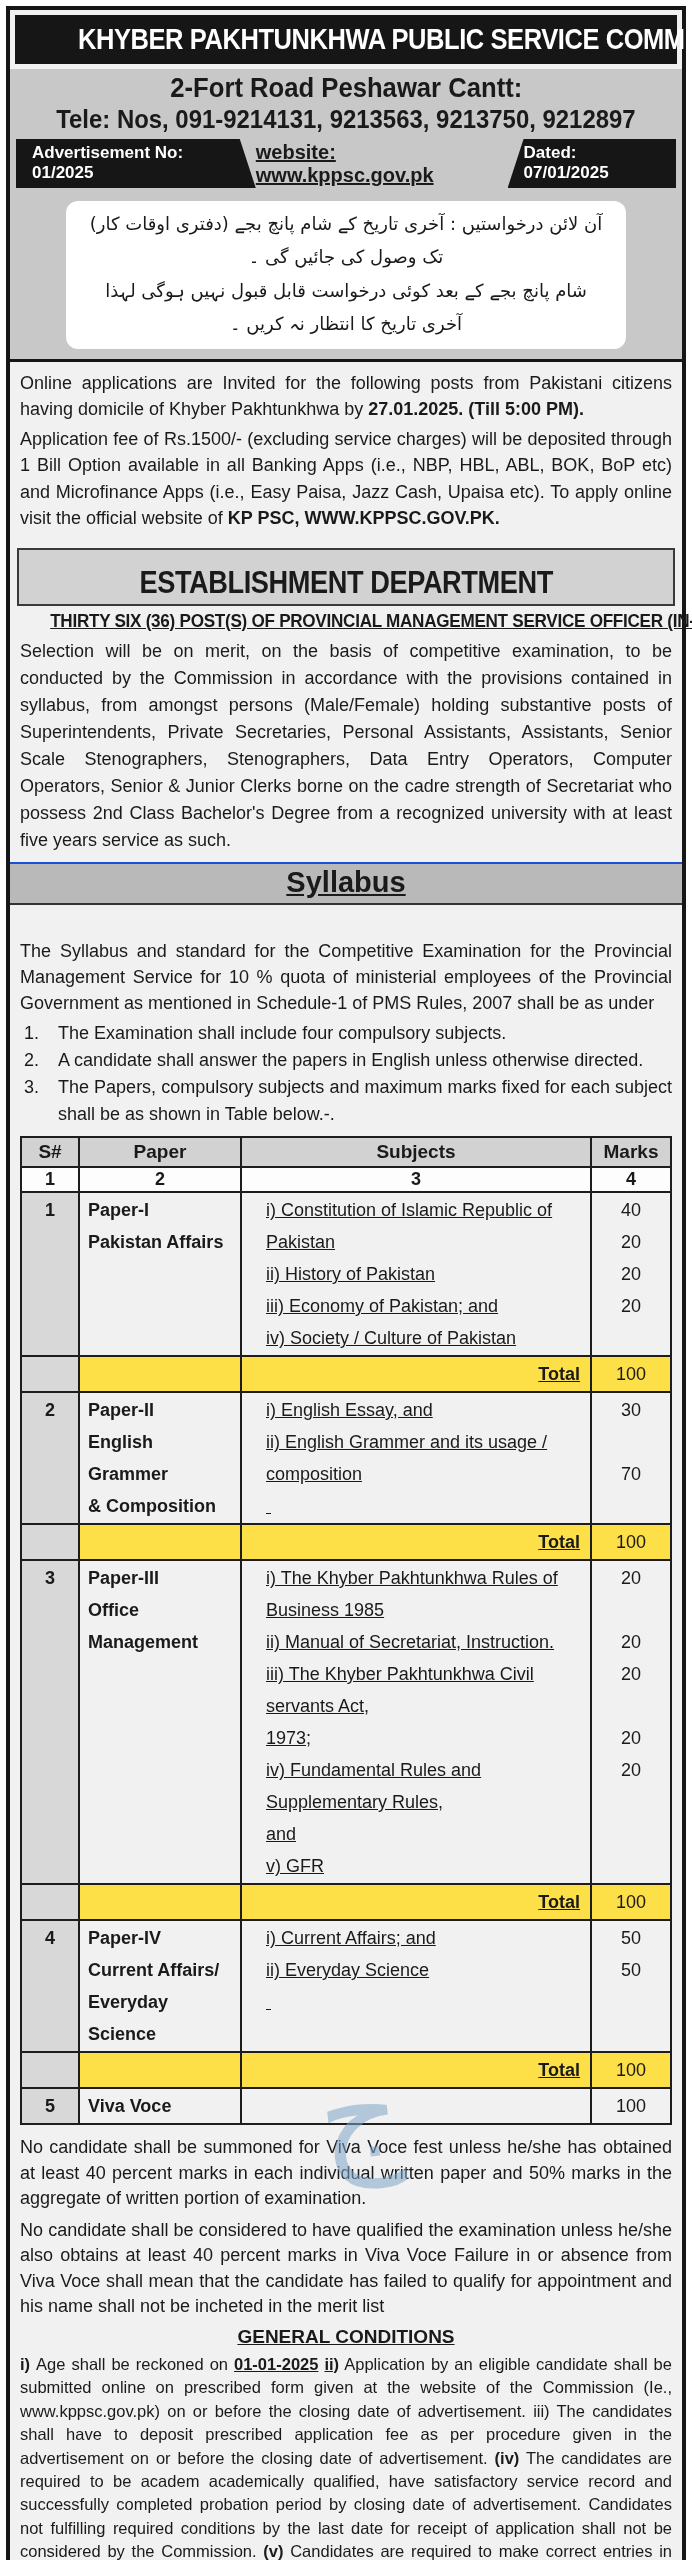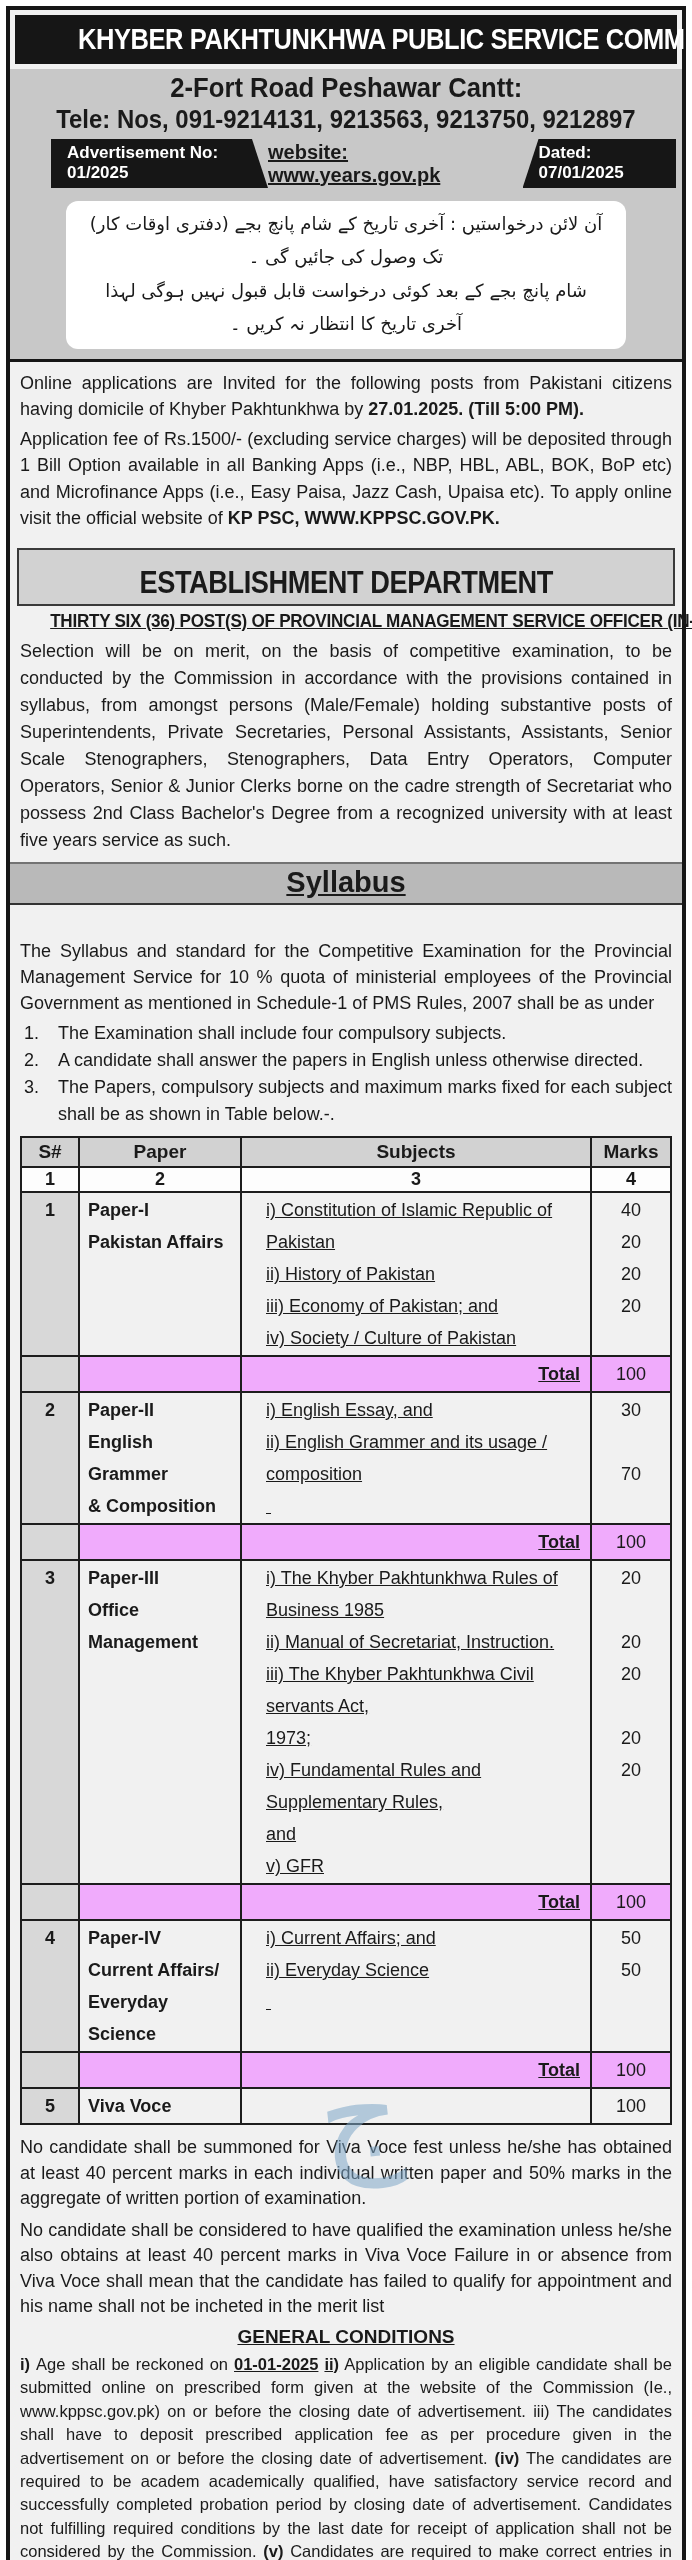--- a/index.html
+++ b/index.html
@@ -8,60 +8,60 @@
   .squeeze{display:inline-block;white-space:nowrap;transform-origin:center;}
 
   .title-band{background:var(--ink,#161616);margin:5px;padding:7px 2px 8px;text-align:center;}
   .t-title{color:#fff;font-weight:800;font-size:30px;transform:scaleX(.85);letter-spacing:-.5px;}
 
   .addr-band{background:var(--band_gray,#c8c8c8);padding:4px 0 0;}
   .addr,.tele{text-align:center;font-weight:800;}
   .t-addr{font-size:27px;transform:scaleX(.95);}
   .t-tele{font-size:26px;transform:scaleX(.92);}
   .ad-bar{display:flex;justify-content:space-between;align-items:center;padding:4px 6px 7px;}
-  .badge{background:var(--ink,#161616);color:#fff;font-weight:700;font-size:17px;padding:4px 16px 5px;margin-left:35px;}
+  .badge{background:var(--ink,#161616);color:#fff;font-weight:700;font-size:17px;padding:4px 16px 5px;}
   .badge-left{clip-path:polygon(0 0,calc(100% - 16px) 0,100% 100%,0 100%);}
   .badge-right{clip-path:polygon(16px 0,100% 0,100% 100%,0 100%);}
   .website{font-weight:800;font-size:20px;text-decoration:underline;}
 
   .urdu-section{background:var(--band_gray,#c8c8c8);padding:6px 56px 10px;border-bottom:3px solid var(--ink,#161616);}
   .urdu-box{background:#fff;border-radius:12px;padding:6px 20px 9px;text-align:center;font-size:18px;line-height:1.85;font-family:"DejaVu Sans",sans-serif;}
 
   .intro{padding:4px 10px 8px;font-size:18px;}
   .intro p{margin:4px 0;text-align:justify;line-height:1.45;}
 
   .dept-box{border:2px solid #3a3a3a;background:var(--cell_gray,#d2d2d2);margin:5px 7px 4px;text-align:center;padding:14px 0 3px;}
   .t-dept{font-weight:800;font-size:32px;transform:scaleX(.85);letter-spacing:-.5px;}
   .post-heading{text-align:center;margin:2px 0 4px;}
   .t-post{font-weight:800;font-size:19px;text-decoration:underline;transform:scaleX(.9);letter-spacing:-.3px;}
 
   .eligibility{display:flex;gap:12px;padding:2px 10px 8px;}
   .elig-label{width:118px;font-weight:800;font-size:19px;line-height:1.35;padding-top:26px;text-align:center;flex:none;}
   .elig-text{flex:1;text-align:justify;font-size:18px;line-height:1.5;}
 
-  .syllabus-band{background:#b9b9b9;border-top:2px solid #737373;border-bottom:2px solid #333;text-align:center;padding:2px 0 4px;}
+  .syllabus-band{background:#b9b9b9;border-top:2px solid #1d4ed8;border-bottom:2px solid #333;text-align:center;padding:2px 0 4px;}
   .t-syllabus{font-weight:800;font-size:29px;text-decoration:underline;}
 
   .syllabus-intro{padding:5px 10px 4px;font-size:18px;margin-top:28px;}
   .syllabus-intro p{margin:0 0 4px;text-align:justify;line-height:1.45;}
   .point{display:flex;line-height:1.5;}
   .pnum{width:34px;flex:none;padding-left:4px;}
   .ptext{flex:1;text-align:justify;}
 
   .table-wrap{position:relative;padding:4px 10px 2px;}
   table{border-collapse:collapse;width:100%;background:transparent;}
   th,td{border:2px solid #1d1d1d;vertical-align:top;font-size:18px;padding:1px 4px;}
   thead th{background:var(--cell_gray,#d2d2d2);font-weight:800;font-size:19px;text-align:center;padding:3px 2px;}
   .colnum td{font-weight:800;text-align:center;background:#fdfdfd;}
   .sno-cell{width:48px;background:#d8d8d8;text-align:center;font-weight:800;}
   .paper-cell{width:148px;font-weight:800;padding-left:8px;}
   .subj-cell{padding-left:24px;text-decoration:underline;}
   .marks-cell{width:70px;text-align:center;}
   .cl{line-height:32px;}
-  .total-row td{background:#f0abfc;}
+  .total-row td{background:#fde047;}
   .total-row .sno-cell{background:#d8d8d8;}
   .total-label{text-align:right;font-weight:800;padding-right:10px;}
   .watermark{position:absolute;left:308px;bottom:-52px;font-size:128px;line-height:1;color:var(--watermark_blue,#7fa8c9);opacity:.55;font-family:"DejaVu Sans",sans-serif;transform:rotate(-6deg);pointer-events:none;z-index:2;}
 
   .notes{padding:6px 10px 10px;font-size:18px;}
   .notes p{margin:2px 0 6px;text-align:justify;line-height:1.42;}
   .gc-heading{text-align:center;font-weight:800;font-size:19px;text-decoration:underline;margin:4px 0 5px;}
   .gc-text{font-size:16.5px;line-height:1.48;text-align:justify;margin:0;}
   .gc-text .seg-b{font-weight:800;}
   .gc-text .seg-u{text-decoration:underline;}
@@ -77,21 +77,21 @@
 
   <div class="addr-band">
     <div class="addr">
       <span class="squeeze t-addr">2-Fort Road Peshawar Cantt:</span>
     </div>
     <div class="tele">
       <span class="squeeze t-tele">Tele: Nos, 091-9214131, 9213563, 9213750, 9212897</span>
     </div>
     <div class="ad-bar">
       <span class="badge badge-left">Advertisement No: 01/2025</span>
-      <span class="website">website: www.years.gov.pk</span>
+      <span class="website">website: www.kppsc.gov.pk</span>
       <span class="badge badge-right">Dated: 07/01/2025</span>
     </div>
   </div>
 
   <div class="urdu-section">
     <div class="urdu-box" dir="rtl">
       <div>آن لائن درخواستیں : آخری تاریخ کے شام پانچ بجے (دفتری اوقات کار) تک وصول کی جائیں گی ۔</div>
       <div>شام پانچ بجے کے بعد کوئی درخواست قابل قبول نہیں ہوگی لہذا آخری تاریخ کا انتظار نہ کریں ۔</div>
     </div>
   </div>

